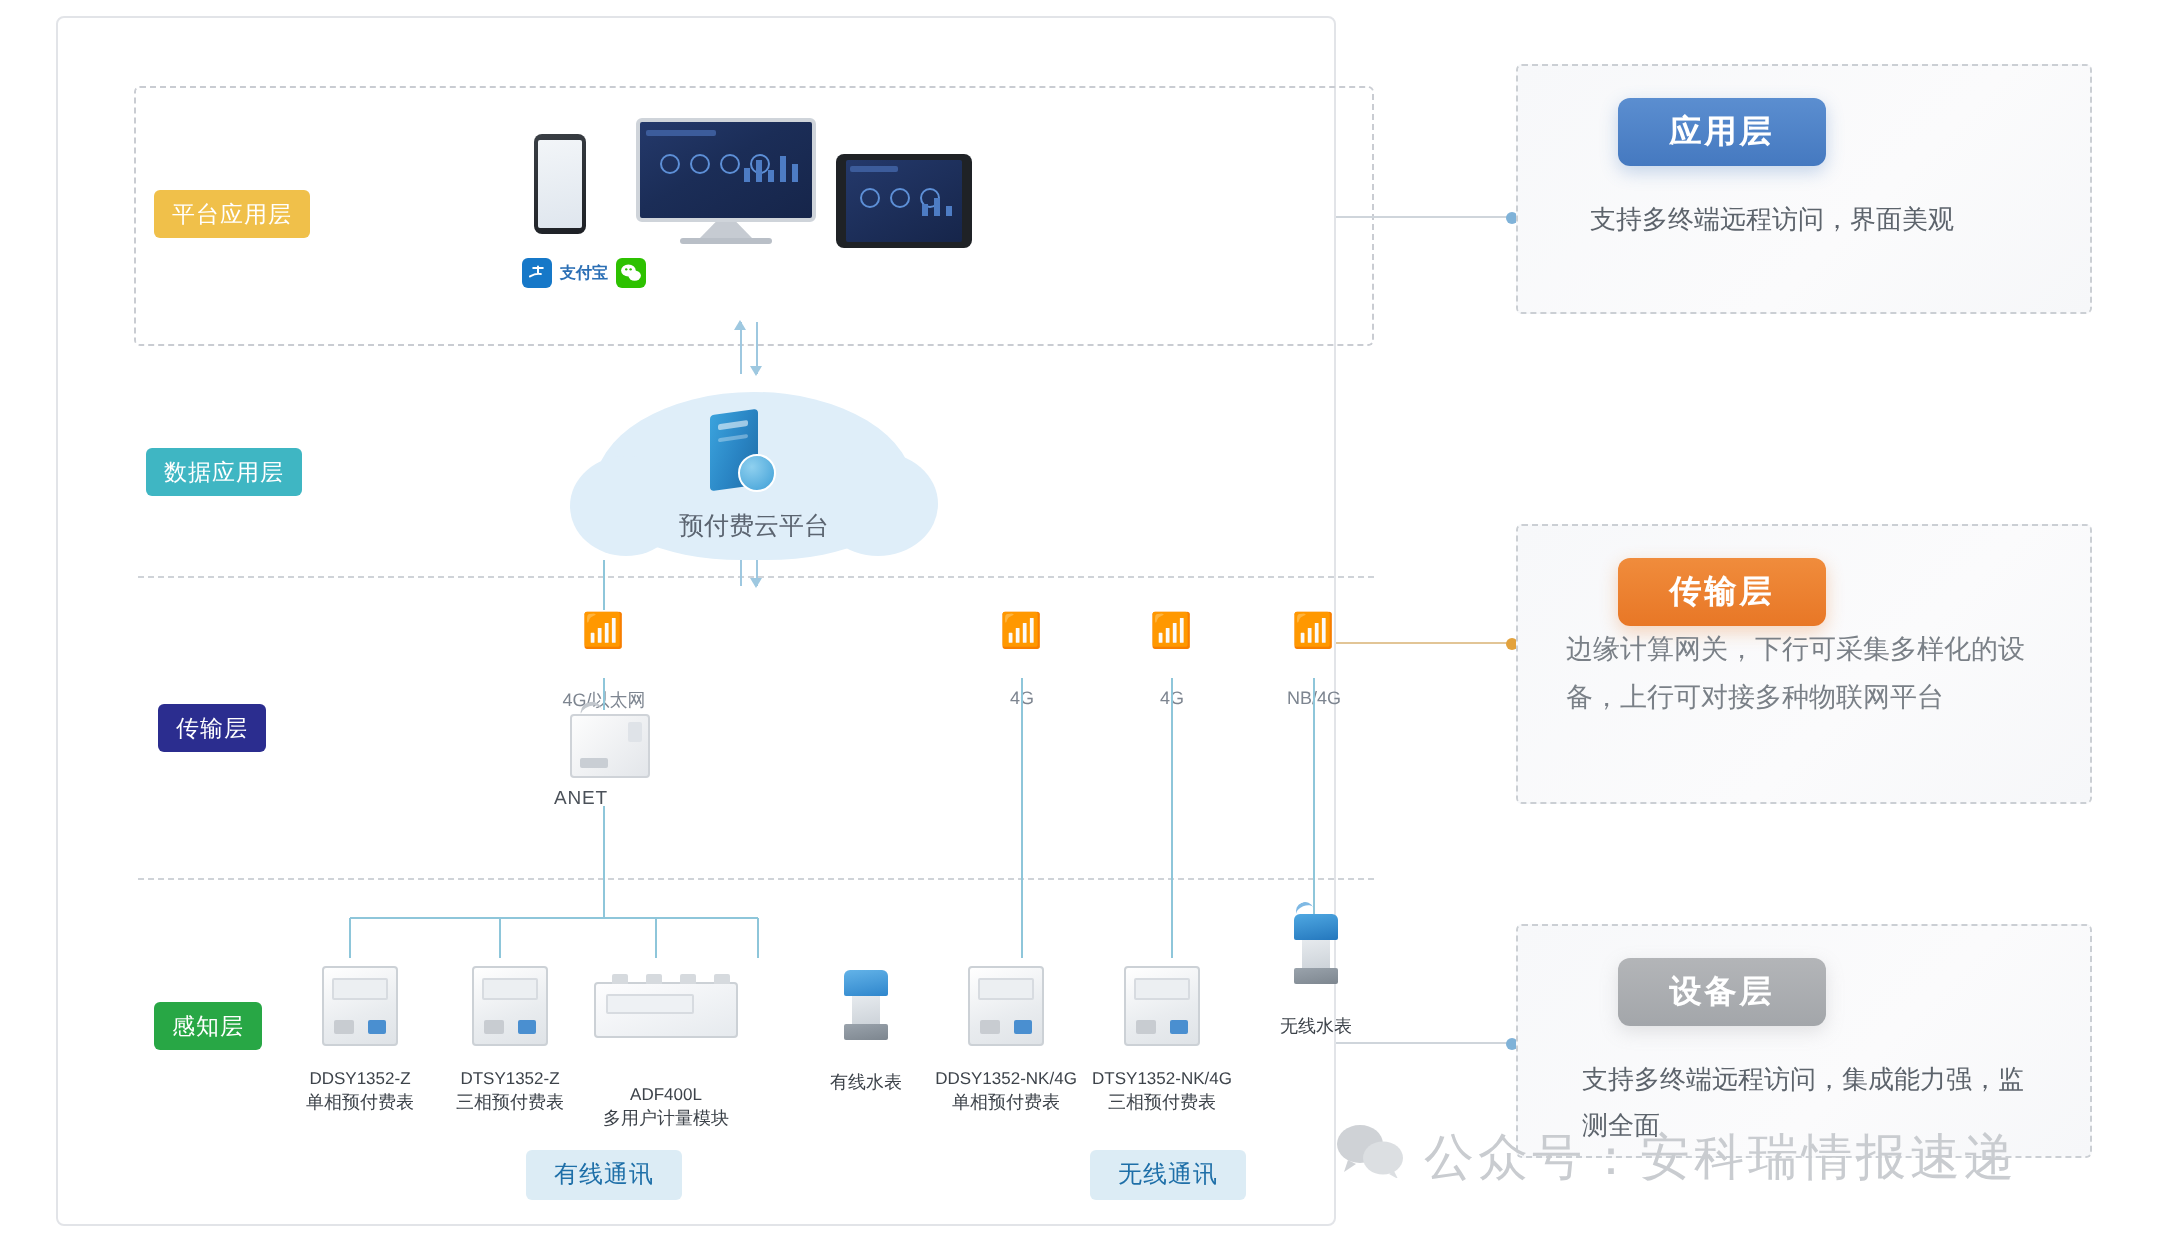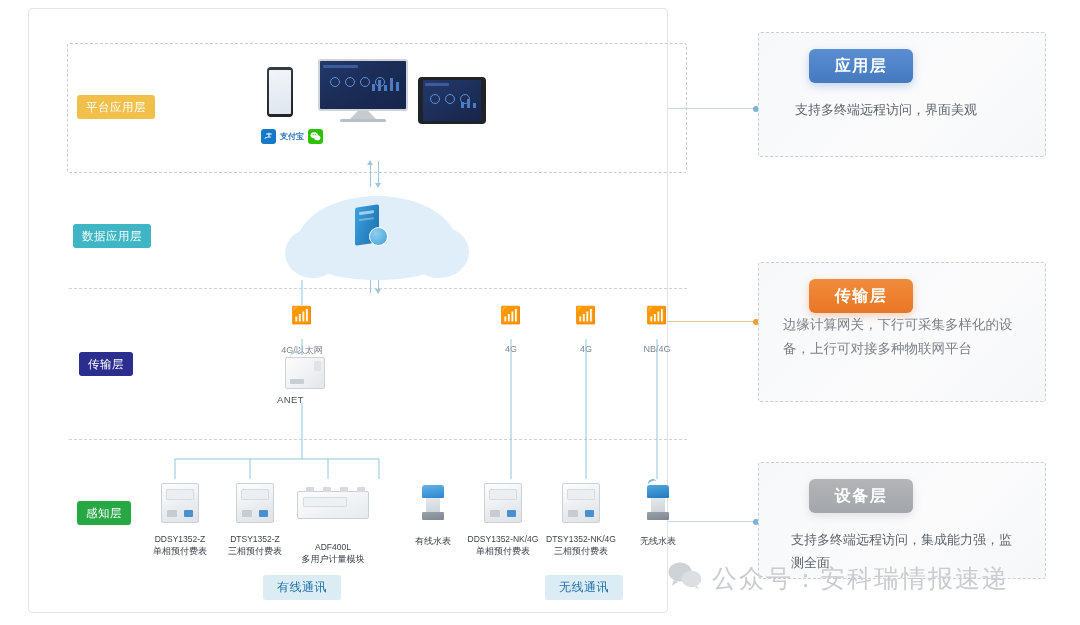--- a/index.html
+++ b/index.html
@@ -365,21 +365,21 @@
     transform: rotate(-22deg);
   }
 
   
   .d1 { left: 105px; top: 470px; }
   .d2 { left: 180px; top: 470px; }
   .d3 { left: 258px; top: 470px; }
   .d4 { left: 358px; top: 470px; }
   .d5 { left: 428px; top: 470px; }
   .d6 { left: 506px; top: 470px; }
-  .d7 { left: 583px; top: 470px; }
+  .d7 { left: 583px; top: 442px; }
 
   
   .comm-badge {
     position: absolute;
     height: 25px;
     display: flex; align-items: center; justify-content: center;
     padding: 0 14px;
     background: #dcecf5;
     border-radius: 3px;
     color: #1e6fa8;
@@ -548,20 +548,21 @@
       <span class="up"></span>
         <span class="down"></span>
     </div>
 
     <div class="cloud-wrap">
       <div class="cloud-bg"></div>
       <div class="server">
         <div class="body"></div>
         <div class="globe"></div>
       </div>
+      <div class="cloud-label">预付费云平台</div>
     </div>
 
     <div class="wifi-node w1">
       <span class="glyph">📶</span>
       <span class="lbl">4G/以太网</span>
     </div>
     <div class="wifi-node w2">
       <span class="glyph">📶</span>
       <span class="lbl">4G</span>
     </div>

